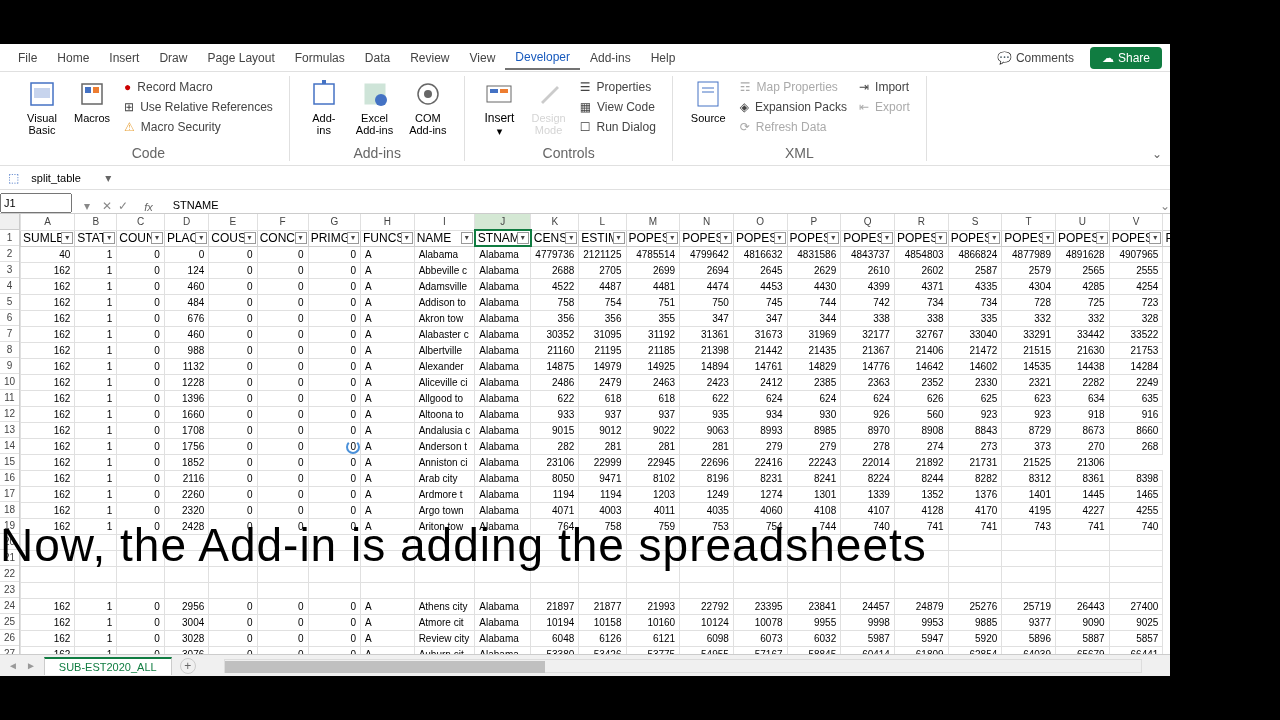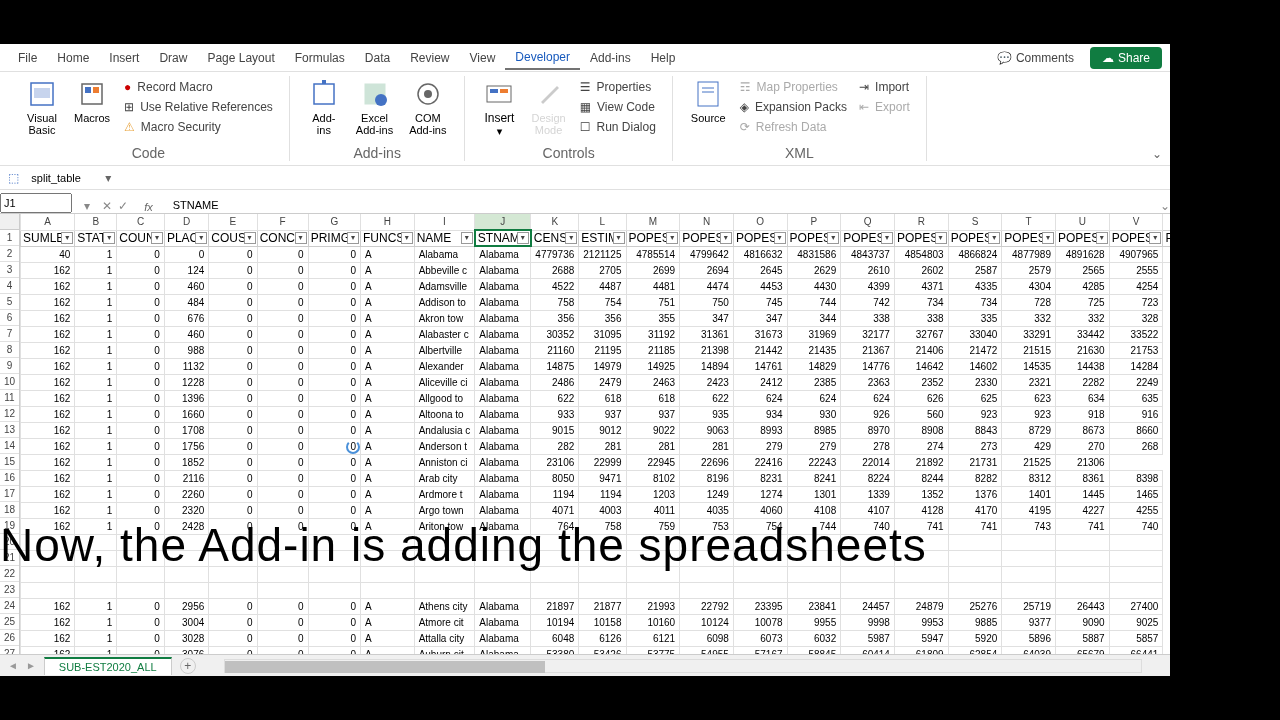--- a/index.html
+++ b/index.html
@@ -651,21 +651,21 @@
               <td class="txt">Alabama</td>
               <td>282</td>
               <td>281</td>
               <td>281</td>
               <td>281</td>
               <td>279</td>
               <td>279</td>
               <td>278</td>
               <td>274</td>
               <td>273</td>
-              <td>429</td>
+              <td>373</td>
               <td>270</td>
               <td>268</td>
             </tr>
             <tr class="datarow">
               <td>162</td>
               <td>1</td>
               <td>0</td>
               <td>1852</td>
               <td>0</td>
               <td>0</td>
@@ -927,21 +927,21 @@
             </tr>
             <tr class="datarow">
               <td>162</td>
               <td>1</td>
               <td>0</td>
               <td>3028</td>
               <td>0</td>
               <td>0</td>
               <td>0</td>
               <td class="txt">A</td>
-              <td class="txt">Attalla city</td>
+              <td class="txt">Review city</td>
               <td class="txt">Alabama</td>
               <td>6048</td>
               <td>6126</td>
               <td>6121</td>
               <td>6098</td>
               <td>6073</td>
               <td>6032</td>
               <td>5987</td>
               <td>5947</td>
               <td>5920</td>

